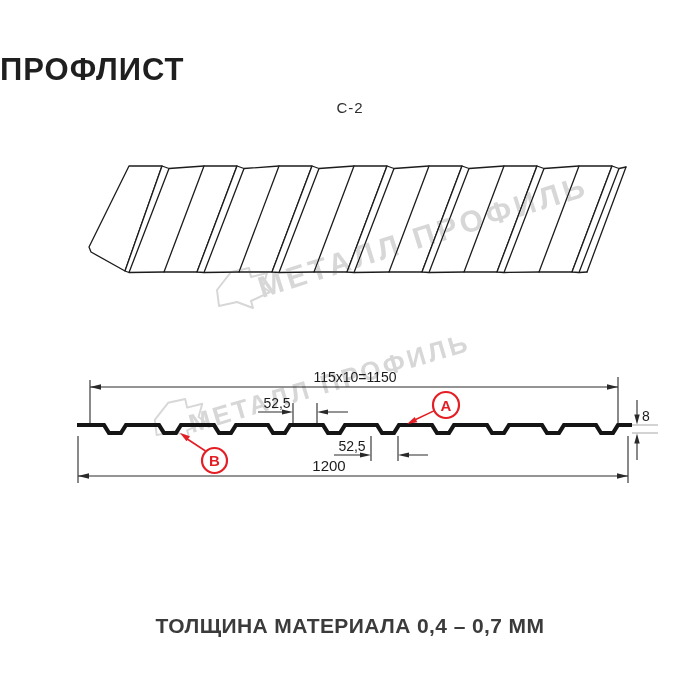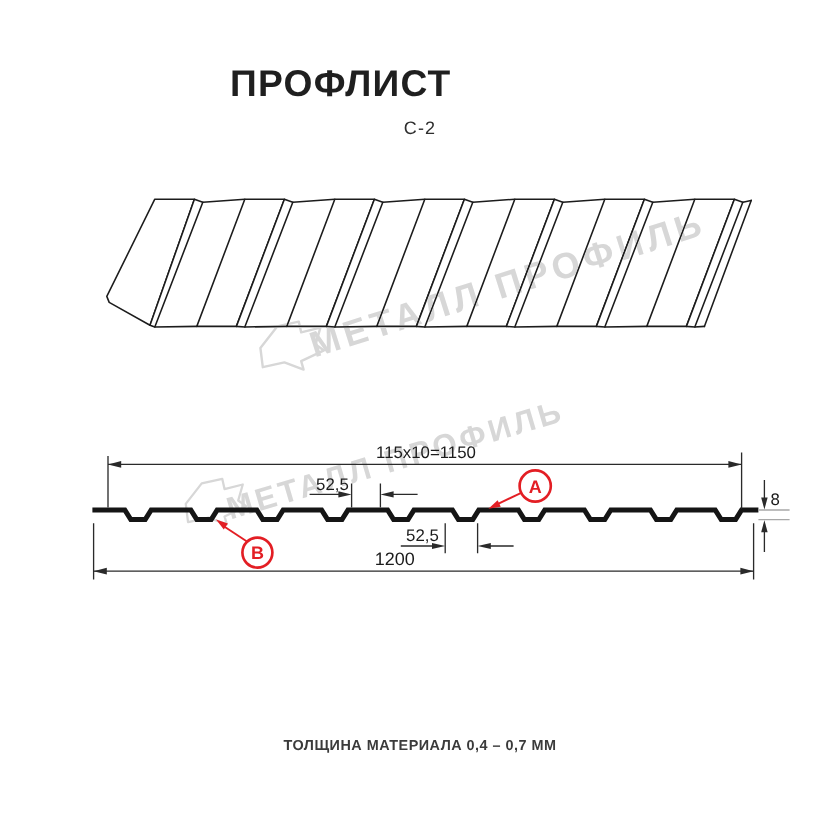--- a/index.html
+++ b/index.html
@@ -1,30 +1,30 @@
 <!DOCTYPE html>
 <html style="--accent-red: #e31e24; --line-dark: #1c1c1c; --watermark-gray: #d7d7d7;"><head>
 <meta charset="utf-8">
 <style>
   html,body { margin:0; padding:0; background:#fff; }
   .page {
     position:relative; width:700px; height:700px; background:#ffffff;
     overflow:hidden; font-family:"Liberation Sans", sans-serif;
   }
   .title {
-    position:absolute; top:52px; left:0; width:568px; text-align:center;
+    position:absolute; top:52px; left:0; width:568px; 
     font-weight:bold; font-size:31px; letter-spacing:1px; color:#1f1f1f;
   }
   .subtitle {
     position:absolute; top:99px; left:0; width:700px; text-align:center;
     font-weight:500; font-size:15px; letter-spacing:1px; color:#2e2e2e;
   }
   .footer {
     position:absolute; top:614px; left:0; width:700px; text-align:center;
-    font-weight:600; font-size:12px; letter-spacing:0.4px; color:#3b3b3b;
+    font-weight:600; font-size:21px; letter-spacing:0.4px; color:#3b3b3b;
   }
   svg.scene { position:absolute; left:0; top:0; }
 
   .sheet      { stroke:var(--line-dark); stroke-width:1.3; fill:#ffffff; stroke-linejoin:round; }
   .sheet-line { stroke:var(--line-dark); stroke-width:1.3; fill:none; stroke-linejoin:round; stroke-linecap:round; }
   .profile    { stroke:#151515; stroke-width:4.2; fill:none; stroke-linejoin:miter; }
   .thin       { stroke:#2a2a2a; stroke-width:1.1; fill:none; }
   .gray-ext   { stroke:#a8a8a8; stroke-width:1.2; fill:none; }
   .arrow      { fill:#2a2a2a; stroke:none; }
   .dim-text   { font-family:"Liberation Sans", sans-serif; font-size:14px; fill:#1c1c1c; }

